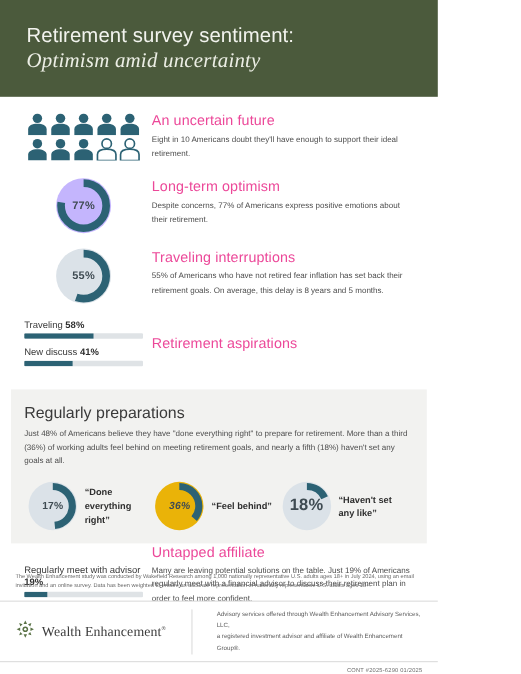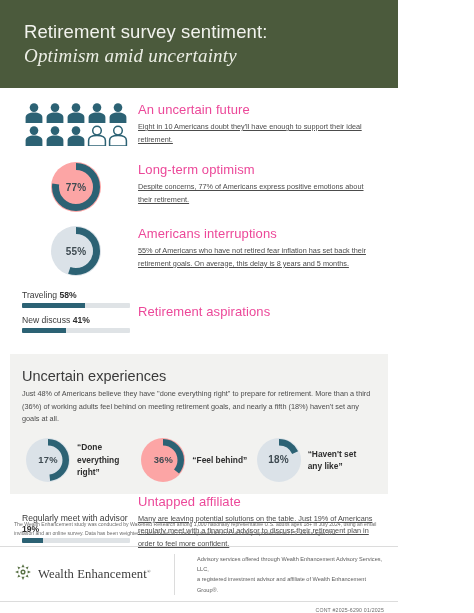--- a/index.html
+++ b/index.html
@@ -57,21 +57,20 @@
     font-size:13px;
     font-weight:400;
     color:#ec4899;
     letter-spacing:.1px;
   }
   .copy p{
     margin:0;
     font-size:7.3px;
     line-height:1.72;
     color:#4c4c4c;
-    text-decoration:underline;
   }
 
   
   .people{display:flex;flex-direction:column;gap:2px;}
   .people-row{display:flex;gap:1px;}
 
   
   .donut{
     position:relative;
     border-radius:50%;
@@ -269,21 +268,21 @@
         </div>
     </div>
     <div class="copy">
       <h3>An uncertain future</h3>
       <p>Eight in 10 Americans doubt they'll have enough to support their ideal retirement.</p>
     </div>
   </div>
 
   <div class="row" style="margin-top:16px;">
     <div class="visual">
-      <div class="donut" id="donut-77" style="width: 50px; height: 50px; background: #fca5a5;">
+      <div class="donut" id="donut-77" style="width: 50px; height: 50px; background: #c4b5fd;">
         <span class="label">77%</span>
       <svg width="50" height="50" viewBox="0 0 50 50">
             <circle cx="25" cy="25" r="20.5" fill="none" stroke="#2c6274" stroke-width="7" stroke-linecap="butt" stroke-dasharray="99.18008007382976 128.8052987971815" transform="rotate(-90 25 25)"></circle>
           </svg>
         </div>
     </div>
     <div class="copy">
       <h3>Long-term optimism</h3>
       <p>Despite concerns, 77% of Americans express positive emotions about their retirement.</p>
     </div>
@@ -292,21 +291,21 @@
   <div class="row" style="margin-top:14px;">
     <div class="visual">
       <div class="donut" id="donut-55" style="width: 50px; height: 50px; background: rgb(219, 226, 232);">
         <span class="label">55%</span>
       <svg width="50" height="50" viewBox="0 0 50 50">
             <circle cx="25" cy="25" r="20.5" fill="none" stroke="#2c6274" stroke-width="7" stroke-linecap="butt" stroke-dasharray="70.84291433844983 128.8052987971815" transform="rotate(-90 25 25)"></circle>
           </svg>
         </div>
     </div>
     <div class="copy">
-      <h3>Americans interruptions</h3>
+      <h3>Traveling interruptions</h3>
       <p>55% of Americans who have not retired fear inflation has set back their retirement goals. On average, this delay is 8 years and 5 months.</p>
     </div>
   </div>
 
   <div class="row" style="margin-top:14px;">
     <div class="visual" style="display:block;width:108px;flex:0 0 108px;">
       <div class="bars">
         <div class="bar-block">
           <div class="bar-cap">
             <span>Traveling</span>
@@ -326,45 +325,45 @@
           </div>
         </div>
       </div>
     </div>
     <div class="copy" style="padding-top:14px;">
       <h3>Retirement aspirations</h3>
     </div>
   </div>
 
   <div class="panel" style="margin-top:14px;">
-    <h3>Uncertain experiences</h3>
+    <h3>Regularly preparations</h3>
     <p class="intro">Just 48% of Americans believe they have "done everything right" to prepare for retirement. More than a third (36%) of working adults feel behind on meeting retirement goals, and nearly a fifth (18%) haven't set any goals at all.</p>
 
     <div class="triple">
       <div class="cell">
         <div class="donut" id="donut-48" style="width: 44px; height: 44px; flex: 0 0 44px; background: rgb(219, 226, 232);">
           <span class="label" style="font-size:9.4px;">17%</span>
         <svg width="44" height="44" viewBox="0 0 44 44">
               <circle cx="22" cy="22" r="17.75" fill="none" stroke="#2c6274" stroke-width="6.5" stroke-linecap="butt" stroke-dasharray="53.53273881717008 111.52653920243766" transform="rotate(-90 22 22)"></circle>
             </svg>
           </div>
         <div class="quote">“Done everything right”</div>
       </div>
       <div class="cell">
-        <div class="donut" id="donut-36" style="width: 44px; height: 44px; flex: 0 0 44px; background: #fca5a5;">
+        <div class="donut" id="donut-36" style="width: 44px; height: 44px; flex: 0 0 44px; background: #eab308; font-style: italic;">
           <span class="label" style="font-size:9.4px;">36%</span>
         <svg width="44" height="44" viewBox="0 0 44 44">
               <circle cx="22" cy="22" r="17.75" fill="none" stroke="#2c6274" stroke-width="6.5" stroke-linecap="butt" stroke-dasharray="40.14955411287756 111.52653920243766" transform="rotate(-90 22 22)"></circle>
             </svg>
           </div>
         <div class="quote">“Feel behind”</div>
       </div>
       <div class="cell">
         <div class="donut" id="donut-18" style="width: 44px; height: 44px; flex: 0 0 44px; background: rgb(219, 226, 232);">
-          <span class="label" style="font-size:10px;">18%</span>
+          <span class="label" style="font-size:15px;">18%</span>
         <svg width="44" height="44" viewBox="0 0 44 44">
               <circle cx="22" cy="22" r="17.75" fill="none" stroke="#2c6274" stroke-width="6.5" stroke-linecap="butt" stroke-dasharray="20.07477705643878 111.52653920243766" transform="rotate(-90 22 22)"></circle>
             </svg>
           </div>
         <div class="quote">“Haven't set any like”</div>
       </div>
     </div>
   </div>
 
   <div class="row" style="align-items:flex-end;">

